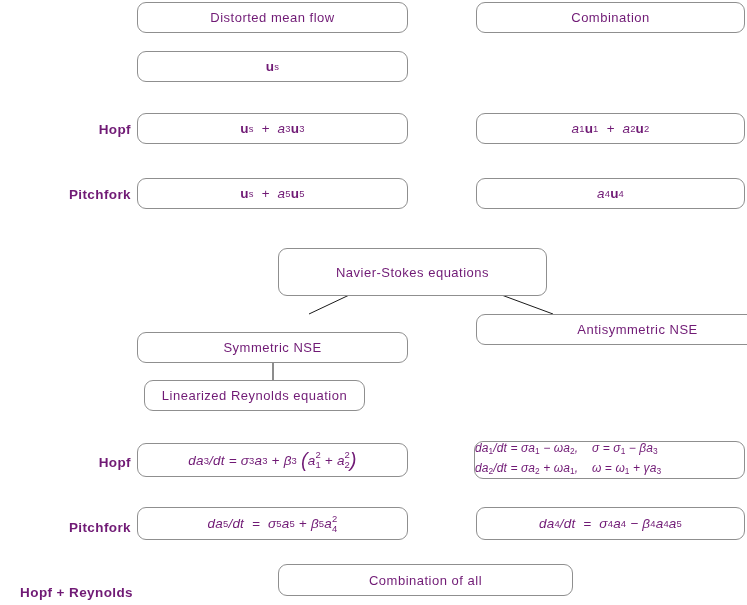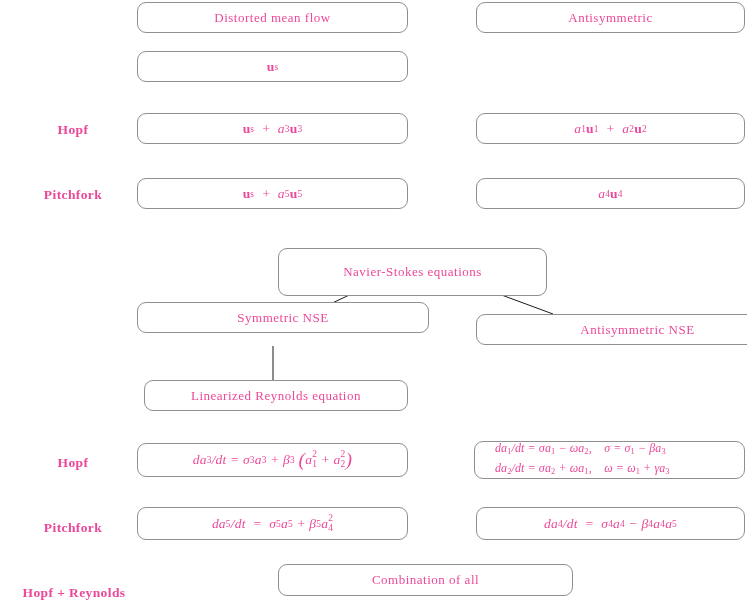--- a/index.html
+++ b/index.html
@@ -1,31 +1,31 @@
 <!DOCTYPE html>
 <html><head>
 <meta charset="utf-8">
 <style>
   html,body{margin:0;padding:0;background:#ffffff;}
   #canvas{
     position:relative;width:747px;height:605px;background:#ffffff;overflow:hidden;
-    font-family:Liberation Serif, serif;color:#ec4899;
+    font-family:Liberation Sans, sans-serif;color:#701a75;
   }
   .box{
     position:absolute;box-sizing:border-box;
     border:1px solid #8f8f8f;border-radius:9px;background:#ffffff;
     display:flex;align-items:center;justify-content:center;
     font-size:13px;letter-spacing:0.5px;white-space:pre;
   }
   .eq{font-style:italic;letter-spacing:0.2px;font-size:13.5px;}
   .eq2{flex-direction:column;align-items:flex-start;justify-content:center;
-       padding-left:20px;font-size:12px;letter-spacing:0.1px;}
+       padding-left:0;font-size:12px;letter-spacing:0.1px;}
   .eqline{font-style:italic;white-space:pre;line-height:17px;}
   .rowlabel{
-    position:absolute;left:8px;width:130px;text-align:center;
+    position:absolute;left:1px;width:130px;text-align:right;
     font-weight:bold;font-size:13.5px;letter-spacing:0.4px;white-space:pre;
   }
   sub,sup{font-size:0.7em;font-style:normal;}
   sub{vertical-align:-0.28em;}
   .stack{display:inline-flex;flex-direction:column;font-size:0.7em;
          font-style:normal;line-height:1.02;vertical-align:-0.5em;text-align:left;}
   .b{font-weight:bold;font-style:normal;}
   .bigp{font-size:1.45em;font-weight:300;vertical-align:-0.12em;}
   svg.overlay{position:absolute;left:0;top:0;pointer-events:none;}
   svg.overlay line{stroke:#1a1a1a;stroke-width:1;}
@@ -35,36 +35,36 @@
 
 <div id="canvas">
 
   <svg class="overlay" width="747" height="605">
     <line x1="381" y1="280" x2="309" y2="314"></line>
     <line x1="461" y1="280" x2="553" y2="314"></line>
     <line x1="273" y1="346" x2="273" y2="380"></line>
   </svg>
 
   <div class="box" style="left:137px;top:2px;width:271px;height:31px">Distorted mean flow</div>
-  <div class="box" style="left:476px;top:2px;width:269px;height:31px">Antisymmetric</div>
+  <div class="box" style="left:476px;top:2px;width:269px;height:31px">Combination</div>
 
   <div class="box eq" style="left:137px;top:51px;width:271px;height:31px"><span class="b">u</span><sub>s</sub></div>
 
   <div class="rowlabel" style="top:122px">Hopf</div>
   <div class="box eq" style="left:137px;top:113px;width:271px;height:31px"><span class="b">u</span><sub>s</sub><span>  +  a</span><sub>3</sub><span class="b">u</span><sub>3</sub></div>
   <div class="box eq" style="left:476px;top:113px;width:269px;height:31px"><span>a</span><sub>1</sub><span class="b">u</span><sub>1</sub><span>  +  a</span><sub>2</sub><span class="b">u</span><sub>2</sub></div>
 
   <div class="rowlabel" style="top:187px">Pitchfork</div>
   <div class="box eq" style="left:137px;top:178px;width:271px;height:31px"><span class="b">u</span><sub>s</sub><span>  +  a</span><sub>5</sub><span class="b">u</span><sub>5</sub></div>
   <div class="box eq" style="left:476px;top:178px;width:269px;height:31px"><span>a</span><sub>4</sub><span class="b">u</span><sub>4</sub></div>
 
   <div class="box" style="left:278px;top:248px;width:269px;height:48px">Navier-Stokes equations</div>
-  <div class="box" style="left:137px;top:302px;width:292px;height:31px">Symmetric NSE</div>
+  <div class="box" style="left:137px;top:332px;width:271px;height:31px">Symmetric NSE</div>
   <div class="box" style="left:476px;top:314px;width:323px;height:31px">Antisymmetric NSE</div>
-  <div class="box" style="left:144px;top:380px;width:264px;height:31px">Linearized Reynolds equation</div>
+  <div class="box" style="left:144px;top:380px;width:221px;height:31px">Linearized Reynolds equation</div>
 
   <div class="rowlabel" style="top:455px">Hopf</div>
   <div class="box eq" style="left:137px;top:443px;width:271px;height:34px"><span>da</span><sub>3</sub><span>/dt = σ</span><sub>3</sub><span>a</span><sub>3</sub><span> + β</span><sub>3</sub><span> </span><span class="bigp">(</span><span>a</span><span class="stack"><span>2</span><span>1</span></span><span> + </span><span>a</span><span class="stack"><span>2</span><span>2</span></span><span class="bigp">)</span></div>
   <div class="box eq2" style="left:474px;top:441px;width:271px;height:38px">
     <div class="eqline"><span>da</span><sub>1</sub><span>/dt = σa</span><sub>1</sub><span> − ωa</span><sub>2</sub><span>,    σ = σ</span><sub>1</sub><span> − βa</span><sub>3</sub></div>
     <div class="eqline"><span>da</span><sub>2</sub><span>/dt = σa</span><sub>2</sub><span> + ωa</span><sub>1</sub><span>,    ω = ω</span><sub>1</sub><span> + γa</span><sub>3</sub></div>
   </div>
 
   <div class="rowlabel" style="top:520px">Pitchfork</div>
   <div class="box eq" style="left:137px;top:507px;width:271px;height:33px"><span>da</span><sub>5</sub><span>/dt  =  σ</span><sub>5</sub><span>a</span><sub>5</sub><span> + β</span><sub>5</sub><span>a</span><span class="stack"><span>2</span><span>4</span></span></div>

